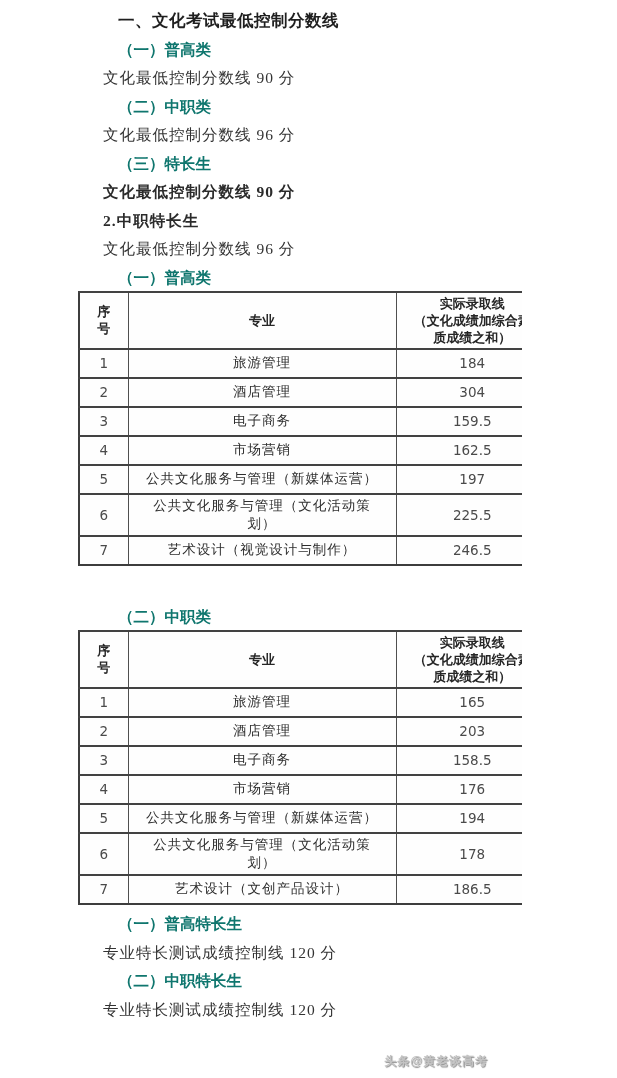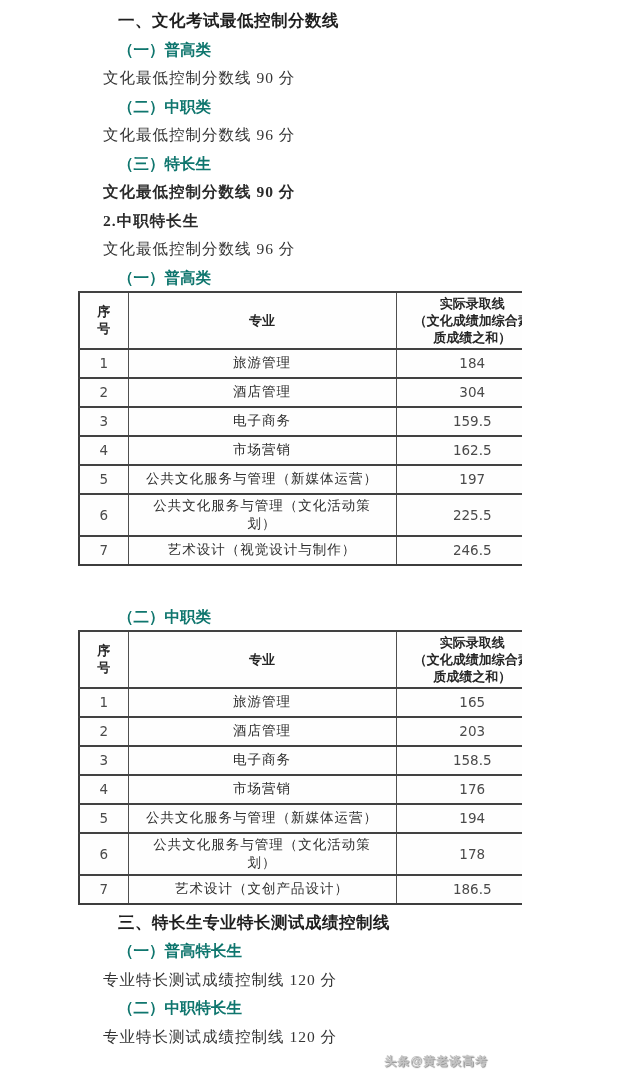--- a/index.html
+++ b/index.html
@@ -218,20 +218,19 @@
           <td class="col-score">178</td>
         </tr>
         <tr>
           <td class="col-no">7</td>
           <td class="col-major">艺术设计（文创产品设计）</td>
           <td class="col-score">186.5</td>
         </tr>
       </tbody>
   </table>
 
-  <div class="h-main mt-after-tbl">三、特长生专业特长测试成绩控制线</div>
   <div class="h-sub mt-std">（一）普高特长生</div>
   <div class="body-line mt-std">专业特长测试成绩控制线 120 分</div>
   <div class="h-sub mt-std">（二）中职特长生</div>
   <div class="body-line mt-std">专业特长测试成绩控制线 120 分</div>
 
   <div class="watermark">头条@黄老谈高考</div>
 </div>
 
 </body></html>

